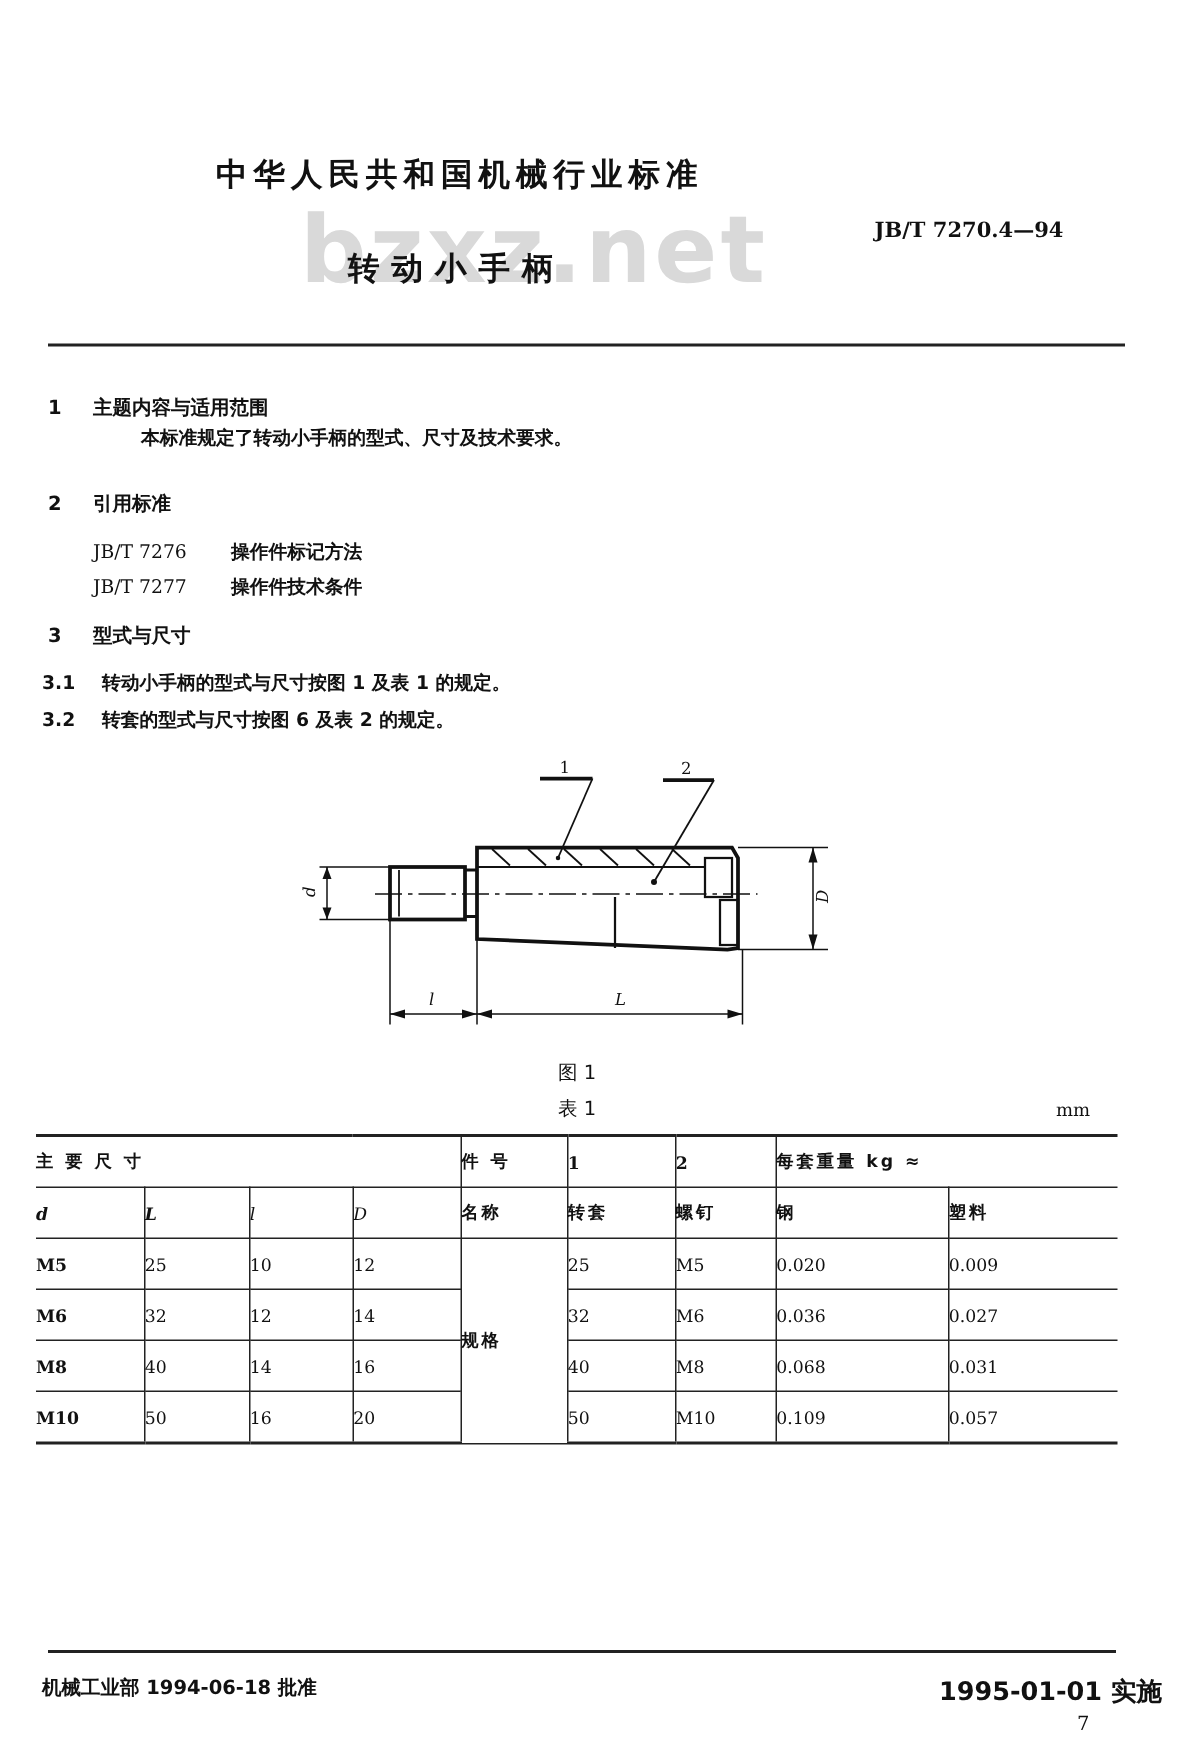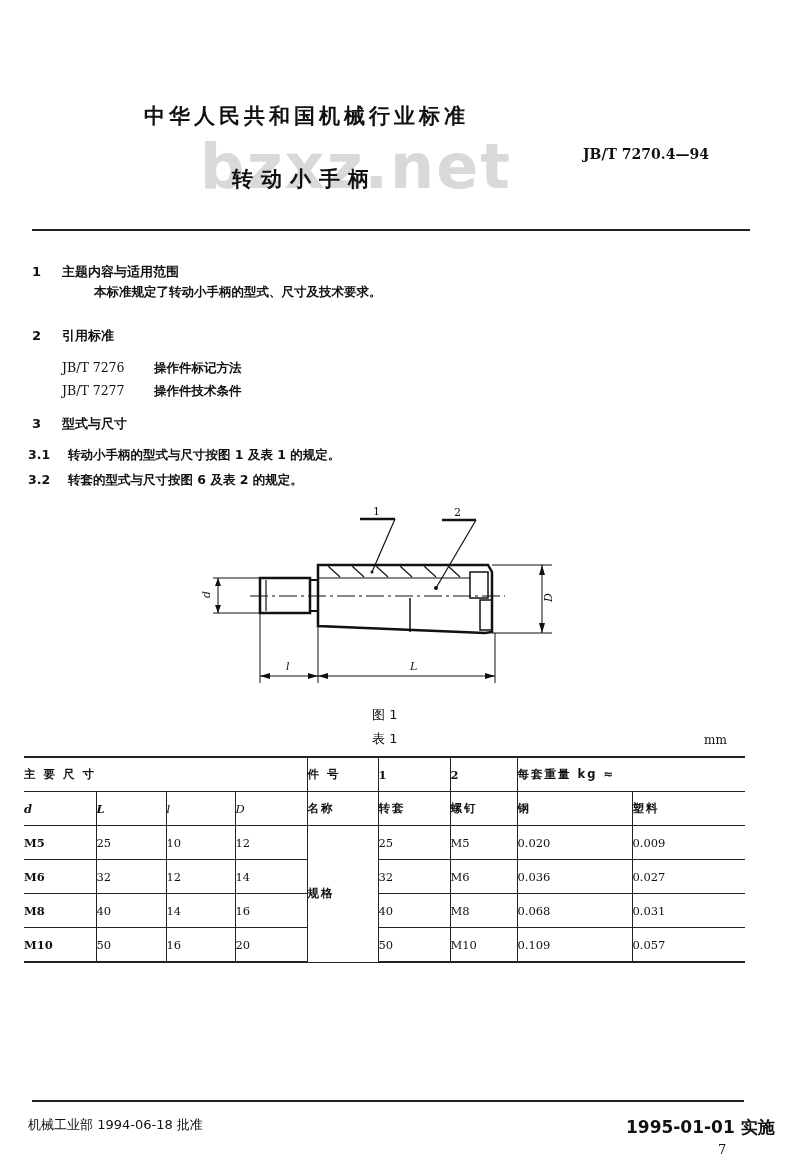--- a/index.html
+++ b/index.html
@@ -19,21 +19,21 @@
   .unit { font-size: 12px; }
   table.spec { position: absolute; left: 24px; top: 756px; width: 721px; border-collapse: collapse; font-size: 11.5px; }
   table.spec td { border: 1.5px solid #222; text-align: left; height: 33px; padding: 0; }
   table.spec tr:first-child td { border-top: 2px solid #222; }
   table.spec tr:last-child td { border-bottom: 2px solid #222; }
   table.spec td:first-child { border-left: none; }
   table.spec td:last-child { border-right: none; }
   .hdr { font-family: "DejaVu Sans", sans-serif; font-weight: bold; letter-spacing: 2px; }
   .ital { font-style: italic; font-family: "DejaVu Serif", serif; }
   .bold { font-weight: bold; }
-  .foot-left { left: 28px; top: 1116px; font-size: 13px; font-weight: normal; white-space: nowrap; font-family: "DejaVu Sans", sans-serif; }
+  .foot-left { left: 28px; top: 1116px; font-size: 13px; font-weight: bold; white-space: nowrap; font-family: "DejaVu Sans", sans-serif; }
   .foot-right { left: 626px; top: 1116px; font-size: 17px; font-weight: bold; white-space: nowrap; font-family: "DejaVu Sans", sans-serif; }
   .page-num { left: 718px; top: 1142px; font-size: 13px; }
 </style>
 </head>
 <body>
 
 <div class="abs watermark">bzxz.net</div>
 <div class="abs org-title">中华人民共和国机械行业标准</div>
 <div class="abs std-code">JB/T 7270.4—94</div>
 <div class="abs doc-title">转动小手柄</div>

